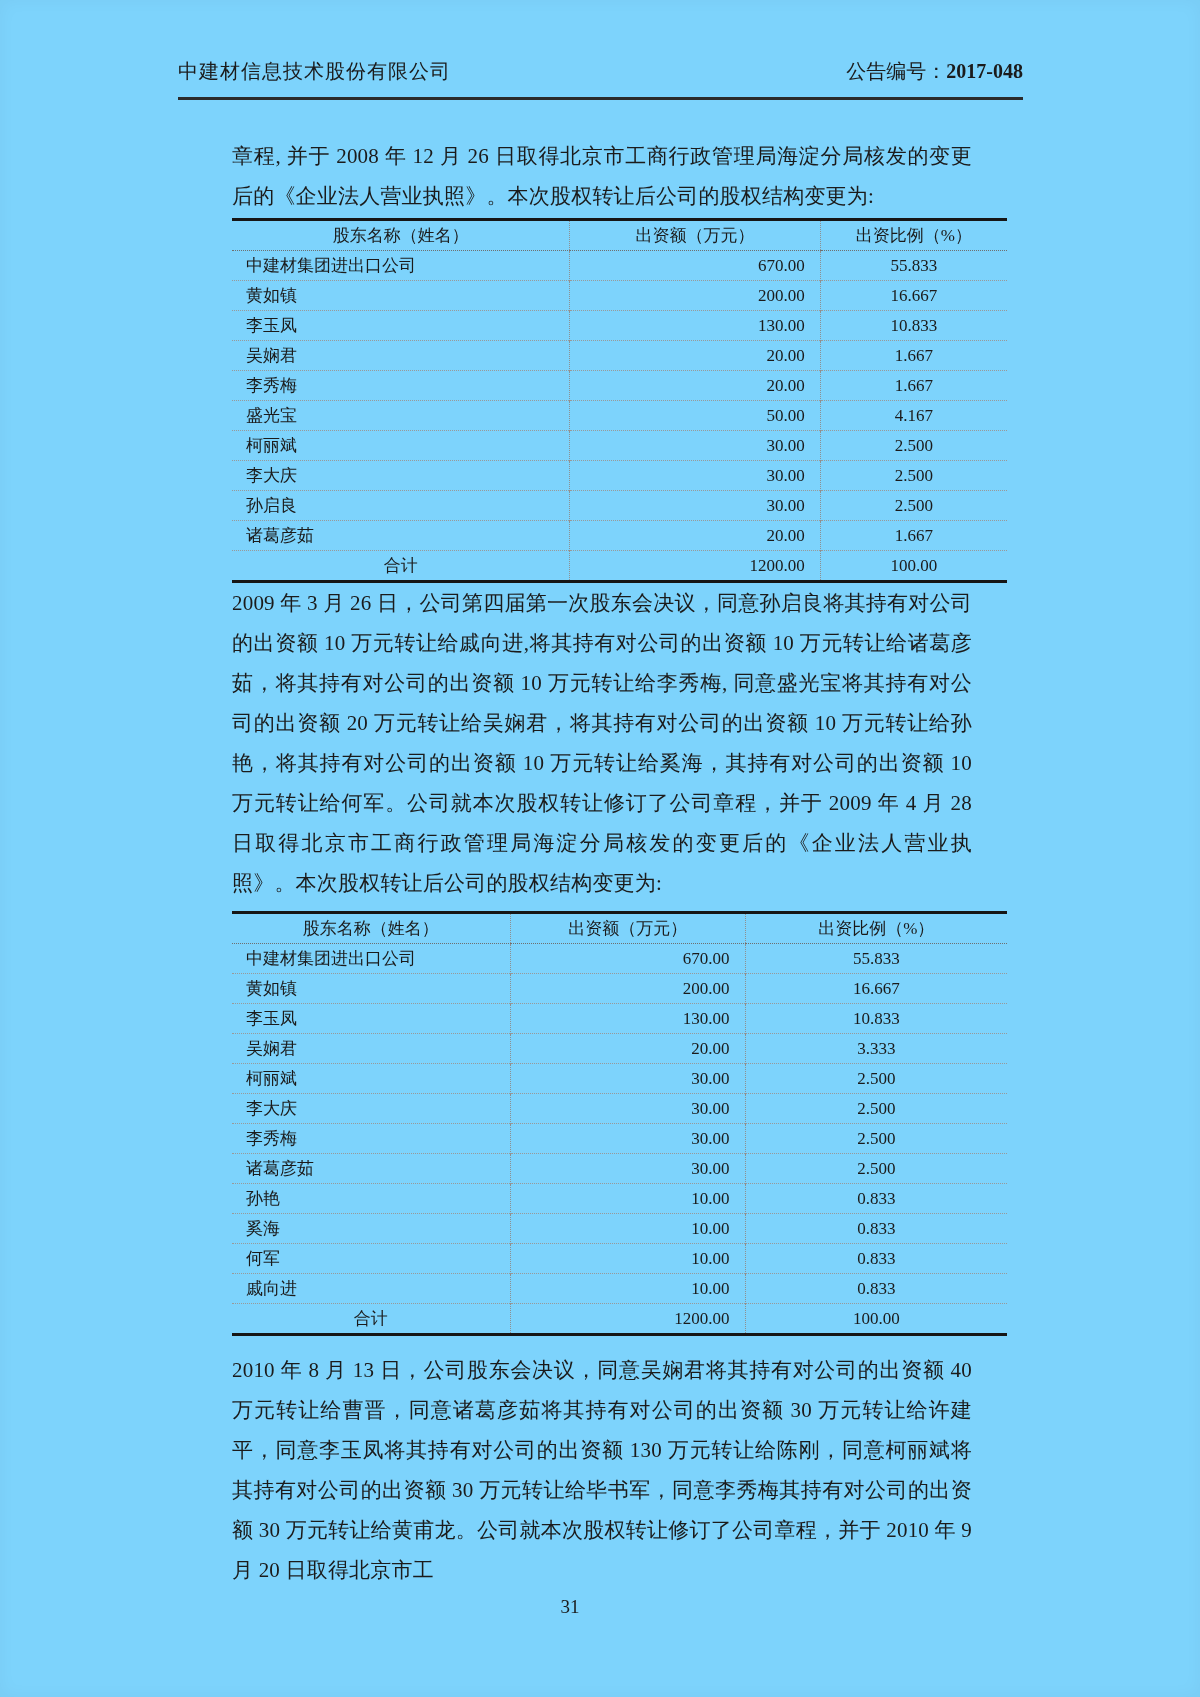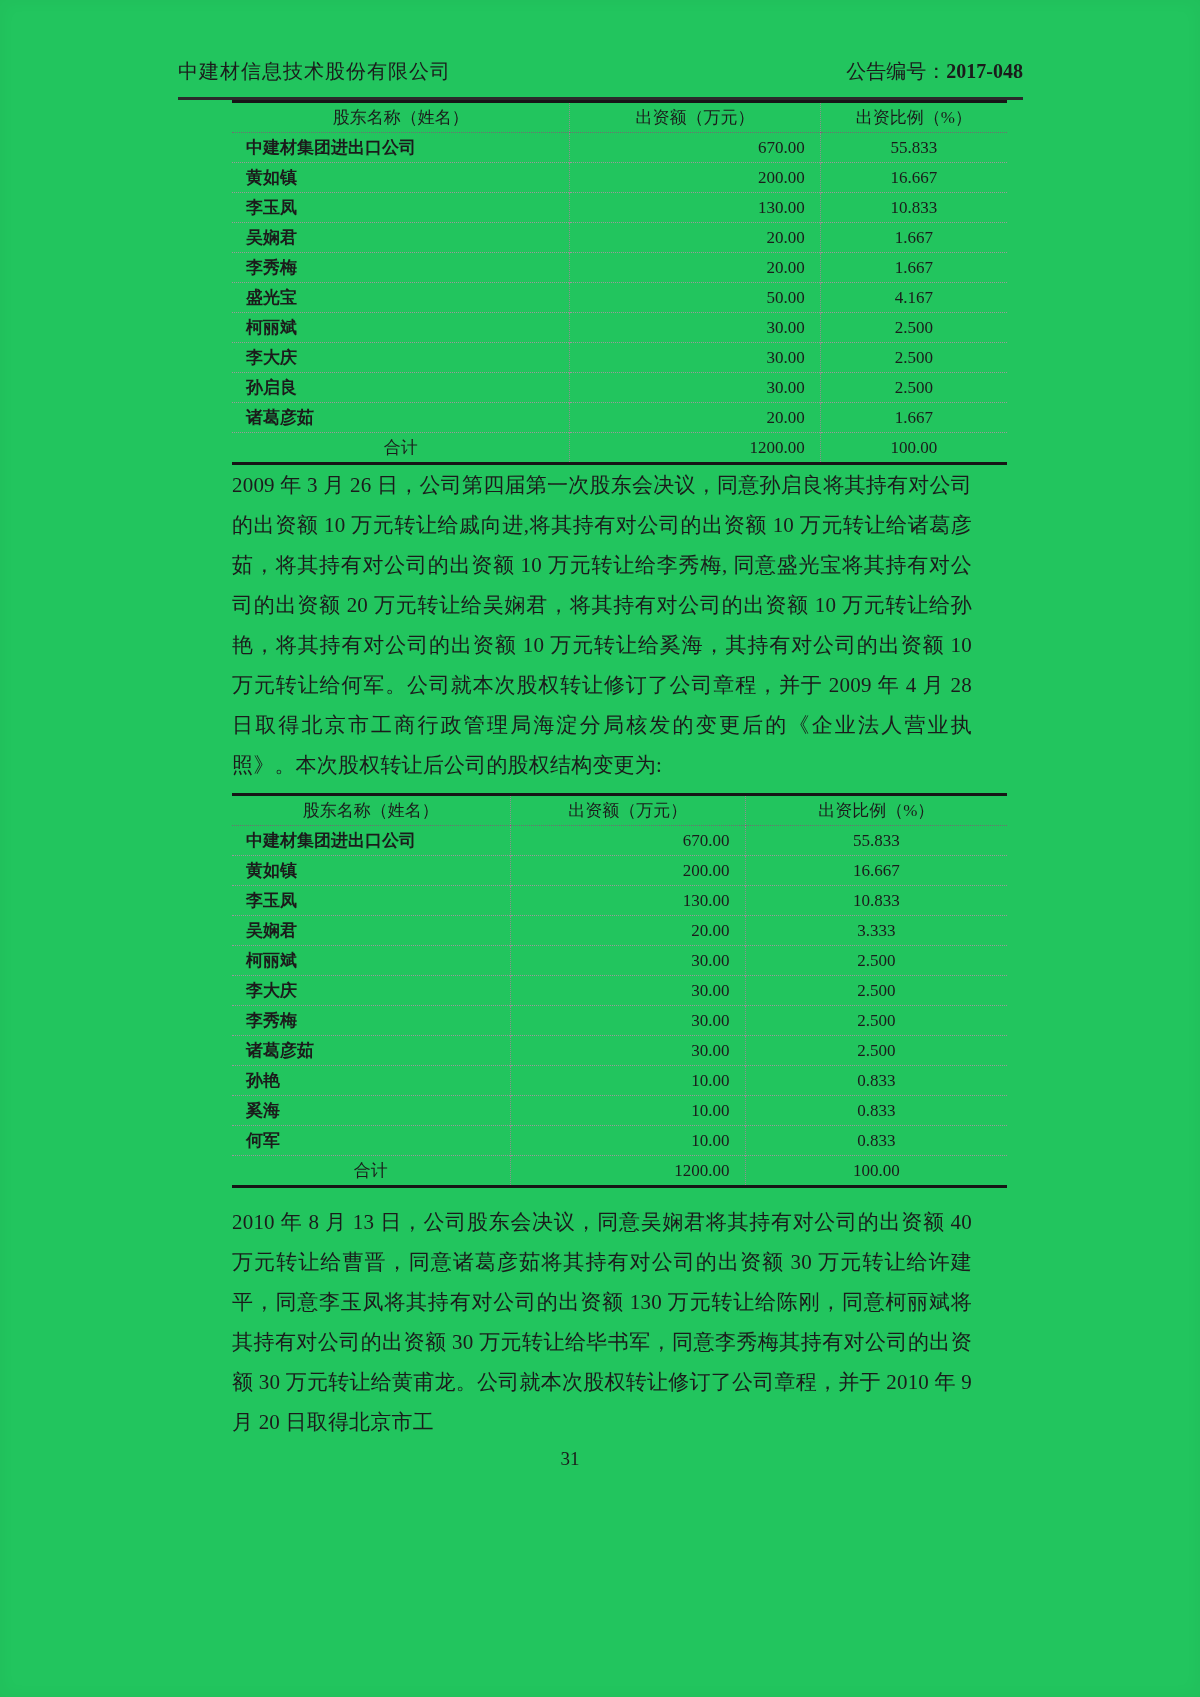--- a/index.html
+++ b/index.html
@@ -4,21 +4,21 @@
 <style>
   html, body {
     margin: 0;
     padding: 0;
     background: #ffffff;
   }
   .page {
     position: relative;
     width: 1200px;
     height: 1697px;
-    background: #22c55e;
+    background: #7dd3fc;
     box-shadow: inset 0 0 18px rgba(0,0,0,0.04);
     font-family: "Liberation Serif", "DejaVu Serif", serif;
     color: #1b1b1b;
     overflow: hidden;
   }
   
   .header {
     margin: 58px 177px 0 178px;
     display: flex;
     justify-content: space-between;
@@ -58,21 +58,21 @@
     padding: 4px 0;
     line-height: 21px;
     font-weight: normal;
     overflow: hidden;
     white-space: nowrap;
   }
   table.shares thead th {
     text-align: center;
     border-bottom: 1px dotted #6f6f6f;
   }
-  table.shares td.name { text-align: left; padding-left: 14px; font-weight: bold; }
+  table.shares td.name { text-align: left; padding-left: 14px; }
   table.shares td.amt  { text-align: right; padding-right: 15px; }
   table.shares td.pct  { text-align: center; }
   table.shares .col2, table.shares .col3 { border-left: 1px dotted #8f8f8f; margin-left: 32px; }
   table.shares tbody tr { border-bottom: 1px dotted #999999; }
   table.shares tfoot td.total-label { text-align: center; padding-left: 0; }
   
   .shares1 col.c1 { width: 43.6%; }
   .shares1 col.c2 { width: 32.3%; }
   .shares1 col.c3 { width: 24.1%; }
   .shares2 col.c1 { width: 35.9%; }
@@ -92,20 +92,21 @@
 
 <div class="page">
 
   <div class="header">
     <span class="company">中建材信息技术股份有限公司</span>
     <span class="ann-num"><span>公告编号：</span><span class="num">2017-048</span></span>
   </div>
 
   <div class="content">
 
+    <p class="para para-1">章程, 并于 2008 年 12 月 26 日取得北京市工商行政管理局海淀分局核发的变更后的《企业法人营业执照》。本次股权转让后公司的股权结构变更为:</p>
 
     <table class="shares shares1">
       <colgroup>
           <col class="c1">
           <col class="c2">
           <col class="c3">
         </colgroup>
       <thead>
         <tr>
           <th class="col1">股东名称（姓名）</th>
@@ -260,20 +261,25 @@
             <td class="amt col2">10.00</td>
             <td class="pct col3">0.833</td>
           </tr>
 
           <tr class="row">
             <td class="name col1">何军</td>
             <td class="amt col2">10.00</td>
             <td class="pct col3">0.833</td>
           </tr>
 
+          <tr class="row">
+            <td class="name col1">戚向进</td>
+            <td class="amt col2">10.00</td>
+            <td class="pct col3">0.833</td>
+          </tr>
         </tbody>
       <tfoot>
         <tr>
           <td class="total-label col1">合计</td>
           <td class="amt col2">1200.00</td>
           <td class="pct col3">100.00</td>
         </tr>
       </tfoot>
     </table>
 

